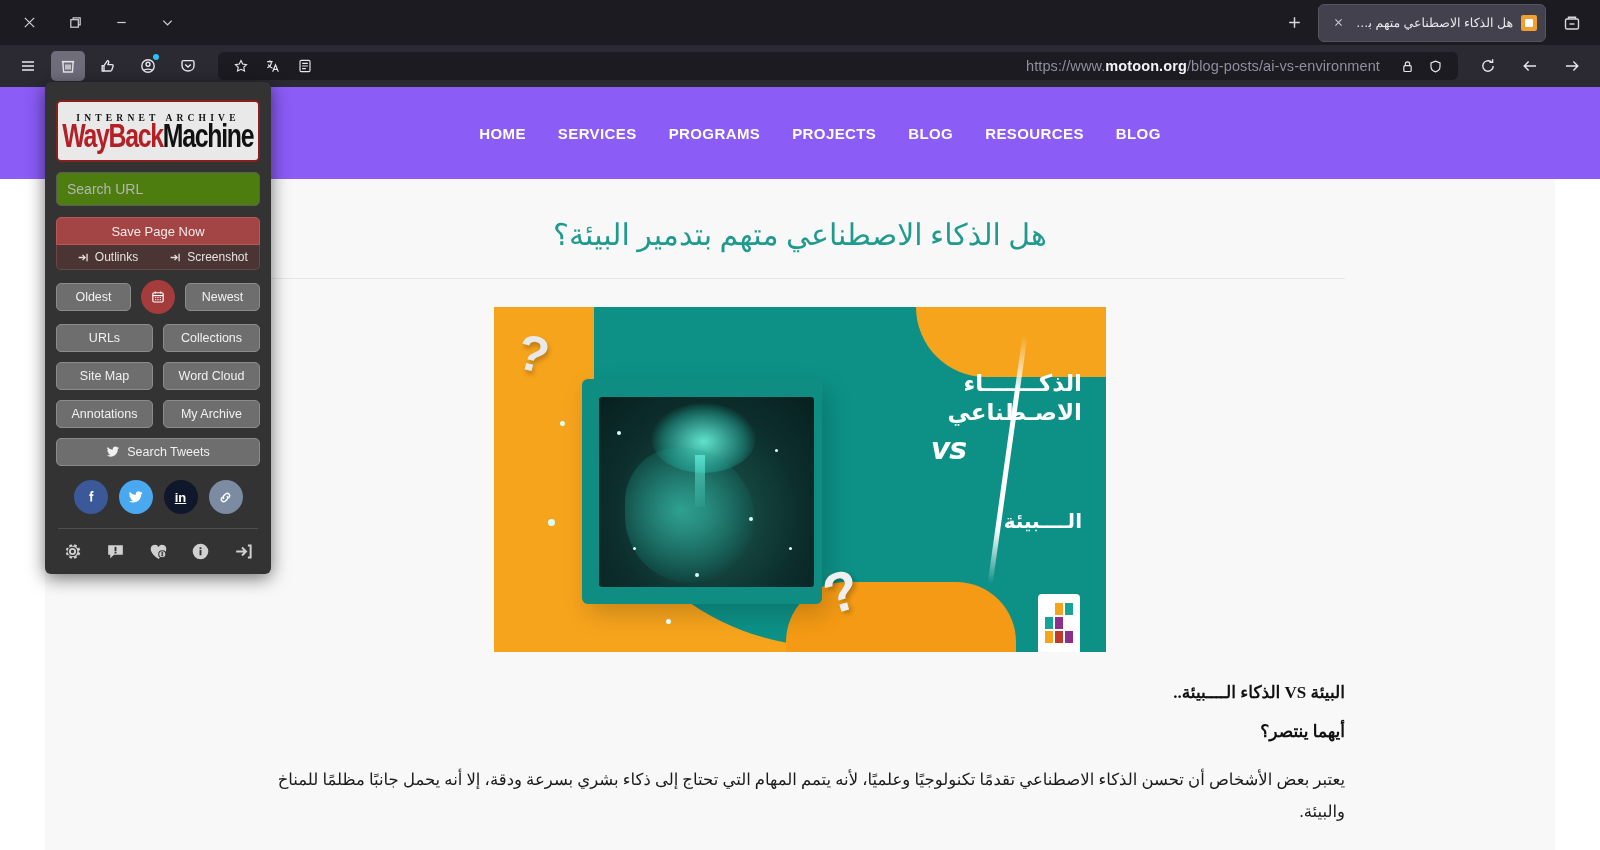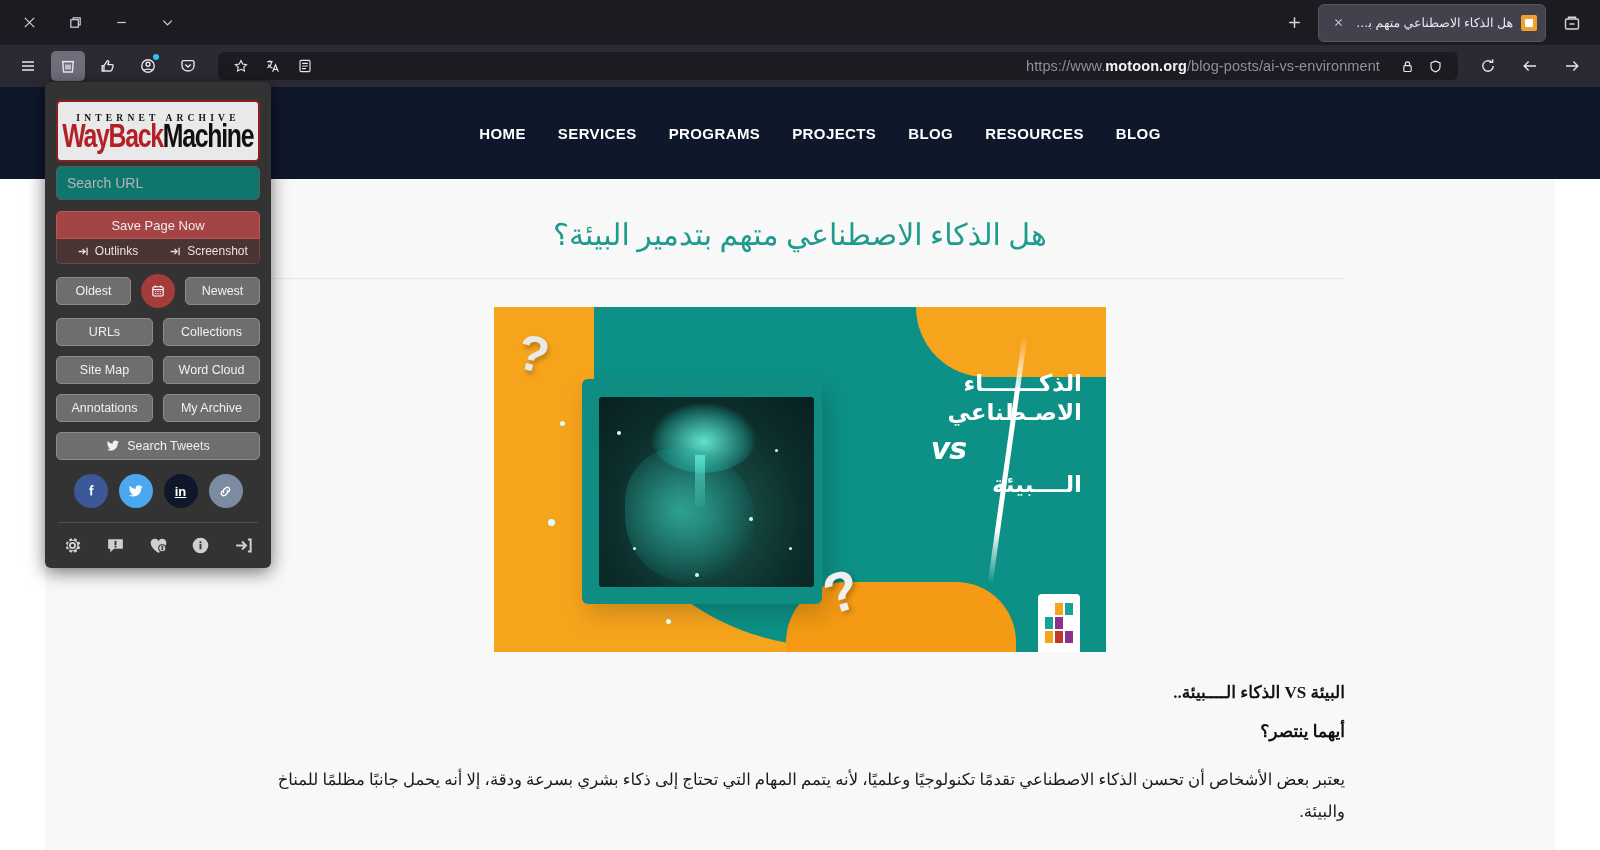--- a/index.html
+++ b/index.html
@@ -119,21 +119,21 @@
 
   
   .viewport {
     position: absolute; top: 87px; left: 0;
     width: 1600px; height: 763px;
     background: #ffffff;
     overflow: hidden;
   }
   .site-header {
     width: 100%; height: 92px;
-    background: #0f172a;
+    background: #8b5cf6;
     display: flex; align-items: center; justify-content: center;
   }
   .site-nav {
     display: flex; align-items: center; gap: 0px;
     margin-left: 40px;
   }
   .site-nav a {
     color: #ffffff; font-size: 15px; font-weight: 700;
     letter-spacing: .4px;
     text-decoration: none;
@@ -244,21 +244,21 @@
     font-family: "DejaVu Sans", sans-serif;
     font-weight: 700;
     line-height: 1.28;
   }
   .feat-text .l1 { font-size: 23px; letter-spacing: 1px; }
   .feat-text .l2 { font-size: 23px; }
   .feat-text .vs {
     font-size: 30px; font-style: italic; letter-spacing: -1px;
     padding: 2px 0 2px 0; direction: ltr; text-align: center; padding-right: 52px;
   }
-  .feat-text .l3 { font-size: 23px; }
+  .feat-text .l3 { font-size: 20px; margin-top: 39px; }
   .feat-text .l4 { font-size: 21px; }
   .feat-slash {
     position: absolute; right: 96px; top: 28px;
     width: 5px; height: 250px;
     background: linear-gradient(to bottom, rgba(255,255,255,0), #ffffff 22%, #ffffff 78%, rgba(255,255,255,0));
     transform: rotate(8deg);
     border-radius: 3px;
   }
   .feat-logo {
     position: absolute; right: 26px; bottom: 0px;
@@ -321,22 +321,22 @@
     font-size: 27px; font-weight: 900; line-height: .95;
     font-family: "Liberation Sans", sans-serif;
     letter-spacing: -1.4px;
     transform: scaleX(.92) scaleY(1.25);
   }
   .wb-logo-main .red { color: #b32025; }
   .wb-logo-main .blk { color: #111; }
 
   .wb-search {
     width: 100%; height: 34px;
-    margin-top: 4px;
-    background: #0f766e;
+    margin-top: 10px;
+    background: #4d7c0f;
     border: 1px solid #5a5a5a;
     border-radius: 5px;
     color: #c9c9c9;
     font-size: 14px;
     padding: 0 10px;
     outline: none;
     font-family: "Liberation Sans", sans-serif;
   }
   .wb-search::placeholder { color: #b5b5b5; }
 

